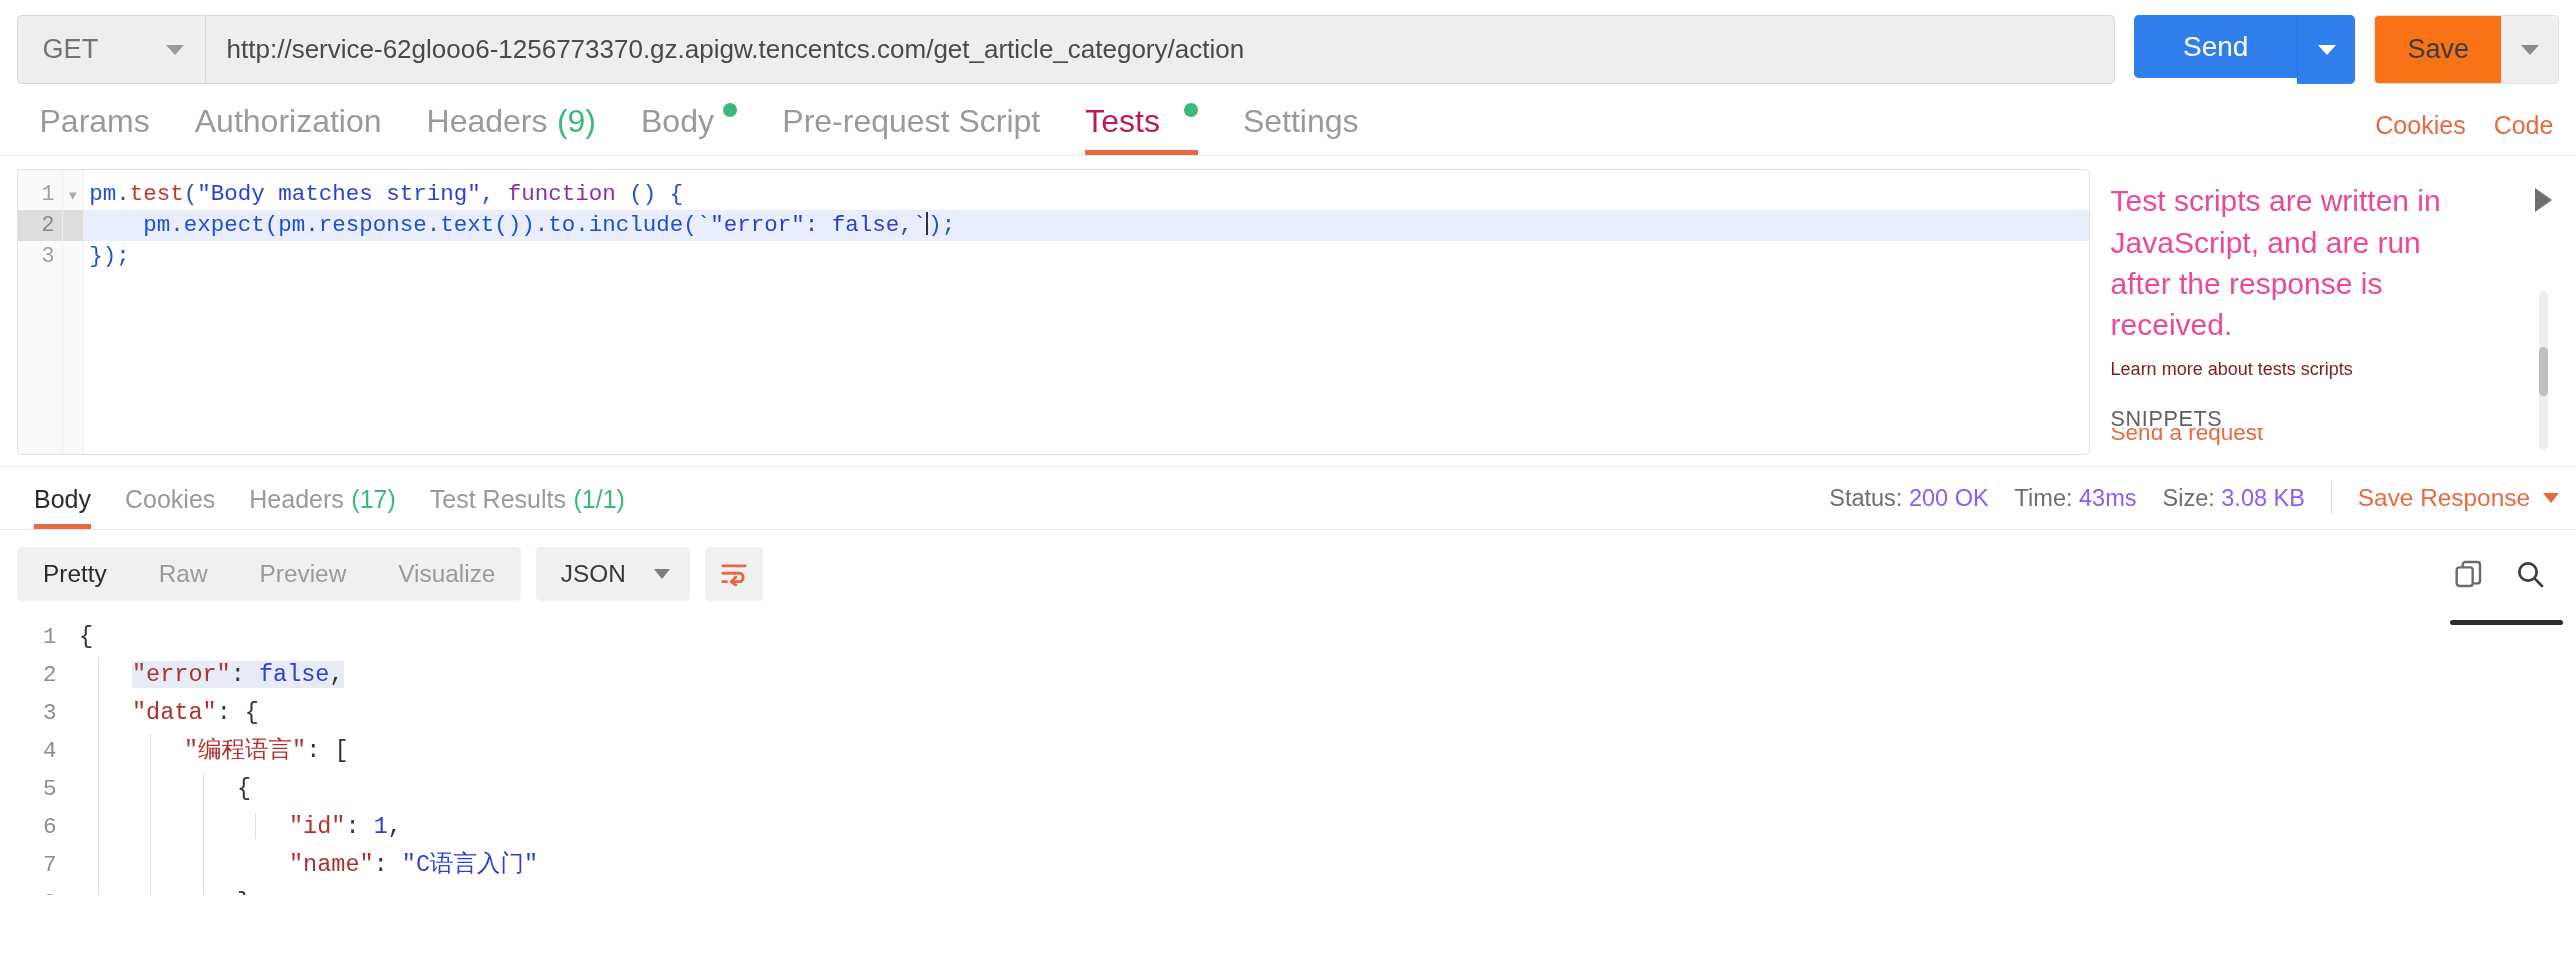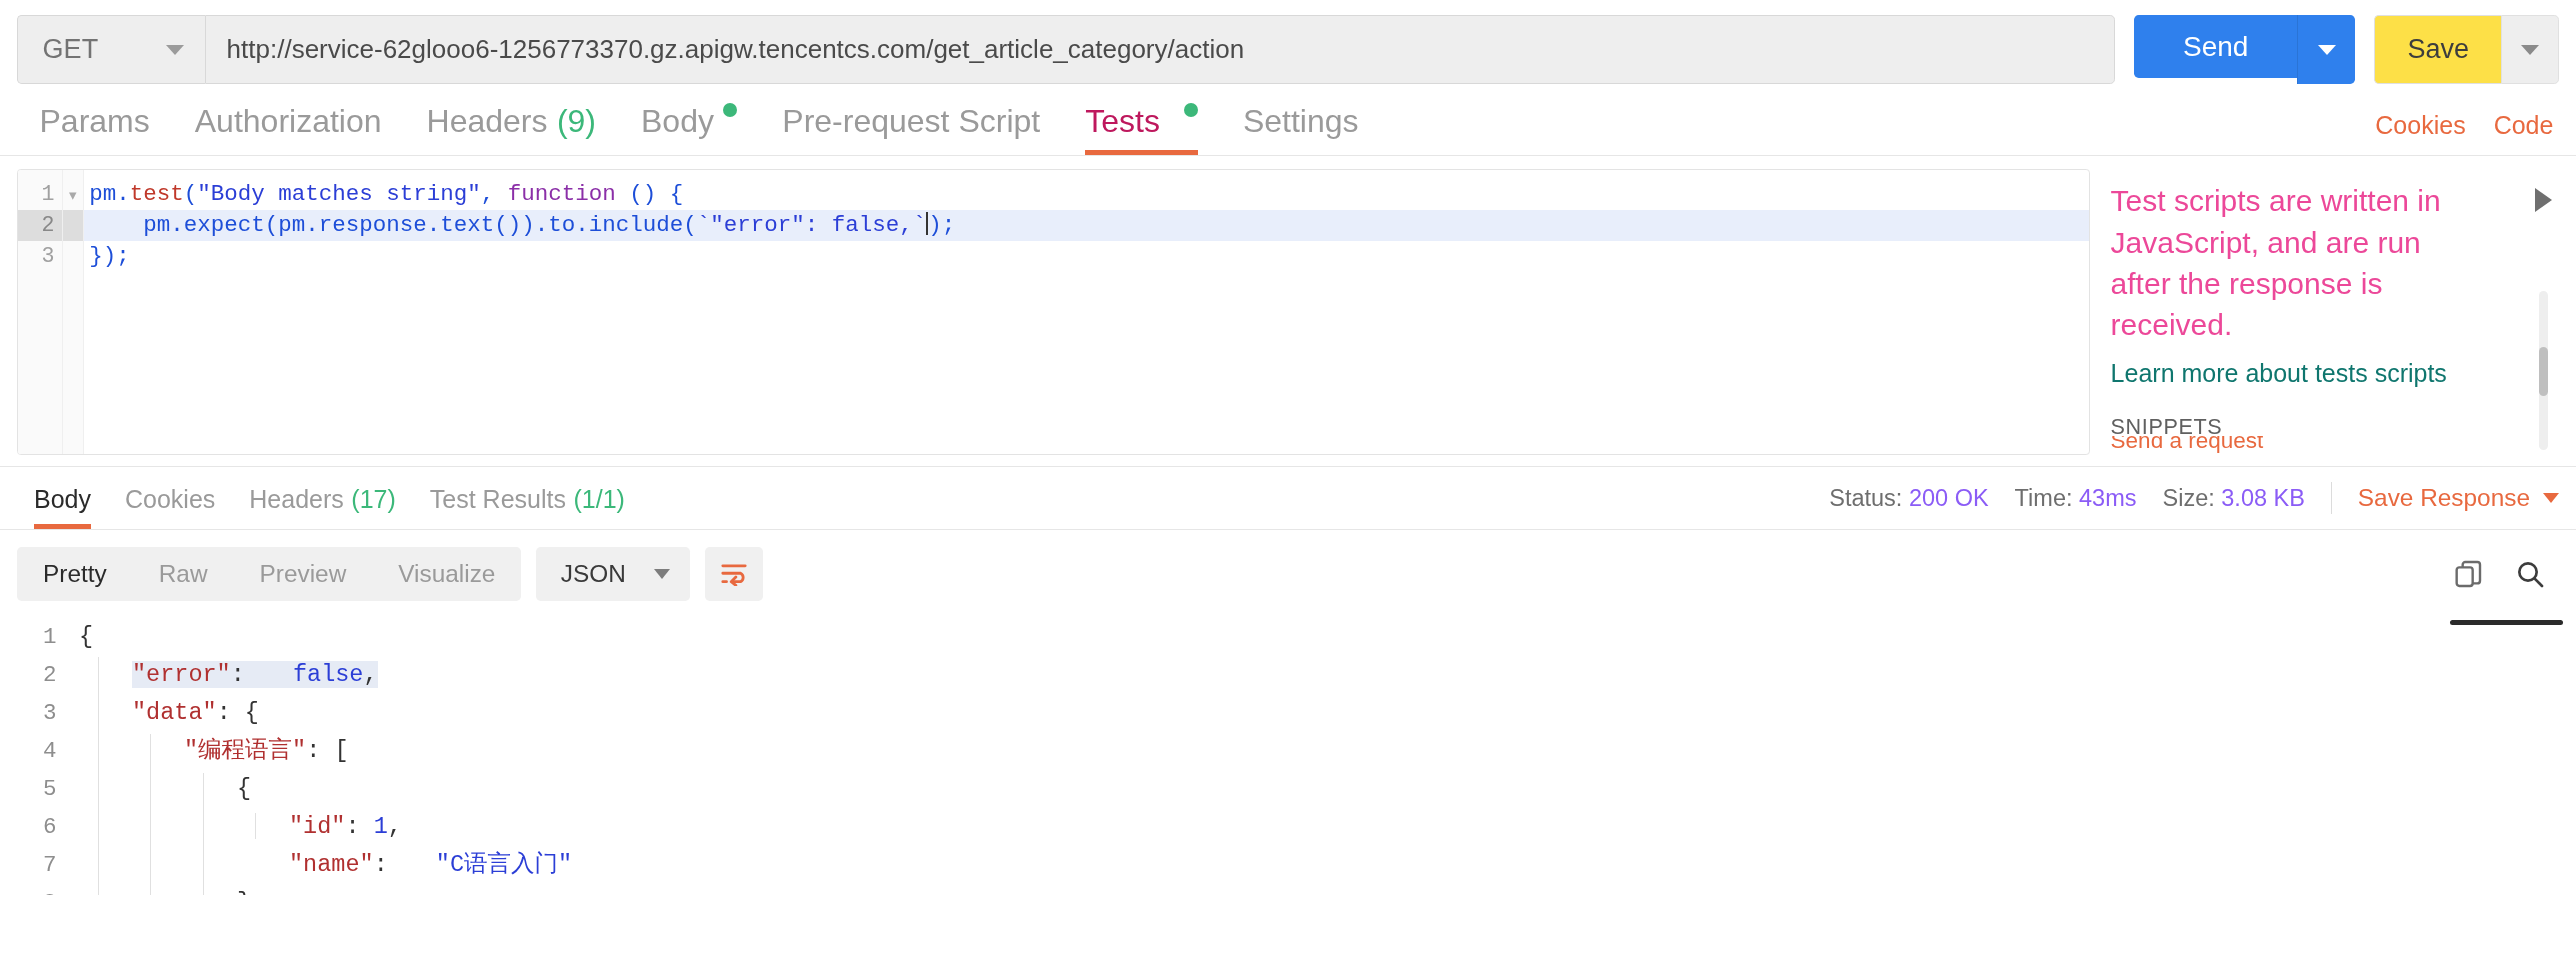--- a/index.html
+++ b/index.html
@@ -73,21 +73,21 @@
     cursor: pointer;
   }
   .send-caret .tri {
     width: 0; height: 0;
     border-left: 9.4px solid transparent;
     border-right: 9.4px solid transparent;
     border-top: 10.3px solid #ffffff;
   }
   .save-group { display: flex; margin-left: 19px; }
   .save-btn {
-    background: #fde047;
+    background: #f97316;
     color: #3d3d3d;
     font-size: 27px;
     height: 69px;
     padding: 0 32px;
     border: 0.9px solid #e0e0e0;
     border-right: none;
     border-radius: 4.7px 0 0 4.7px;
     cursor: pointer;
     font-family: inherit;
     text-align: right;
@@ -227,21 +227,21 @@
   .docs-play {
     margin-left: auto;
     margin-top: 7.5px;
     width: 0; height: 0;
     border-top: 12.2px solid transparent;
     border-bottom: 12.2px solid transparent;
     border-left: 17px solid #6f6f6f;
     cursor: pointer;
   }
   .docs-link {
-    font-size: 25px; color: #0f766e;
+    font-size: 18px; color: #7f1d1d;
     margin-top: 13px; cursor: pointer;
     display: inline-block;
   }
   .snip-title {
     font-size: 21.6px; color: #606060;
     margin-top: 26px; letter-spacing: 0.6px;
   }
   .snip-list { margin-top: -3.8px; overflow: hidden; position: relative; }
   .snip {
     font-size: 22.5px; color: #e8693f;
@@ -361,21 +361,21 @@
     flex: 1;
     padding-top: 3.8px;
     font-family: "Liberation Mono", monospace;
     font-size: 23.5px;
     position: relative;
   }
   .jline { height: 38px; line-height: 38px; white-space: pre; }
   .jline.hl > .hlbox { background: #e6ebf5; }
   .hlbox { display: inline; }
   .jk { color: #b03030; }
-  .jb { color: #2b3ed6; margin-left: 34px; }
+  .jb { color: #2b3ed6; }
   .jn { color: #2b3ed6; }
   .jp { color: #333333; }
   .json-indent {
     position: absolute;
     top: 43px; bottom: 0;
     width: 0.9px; background: #e0e0e0;
   }
   .resp-scroll {
     position: absolute;
     right: 13px; top: 5.6px;

